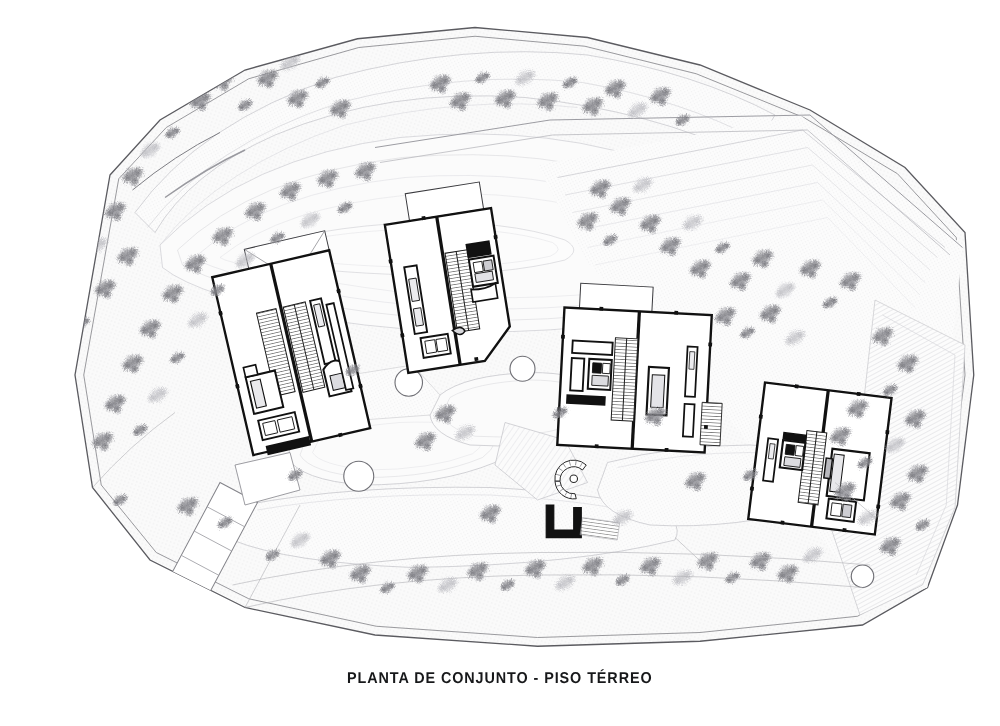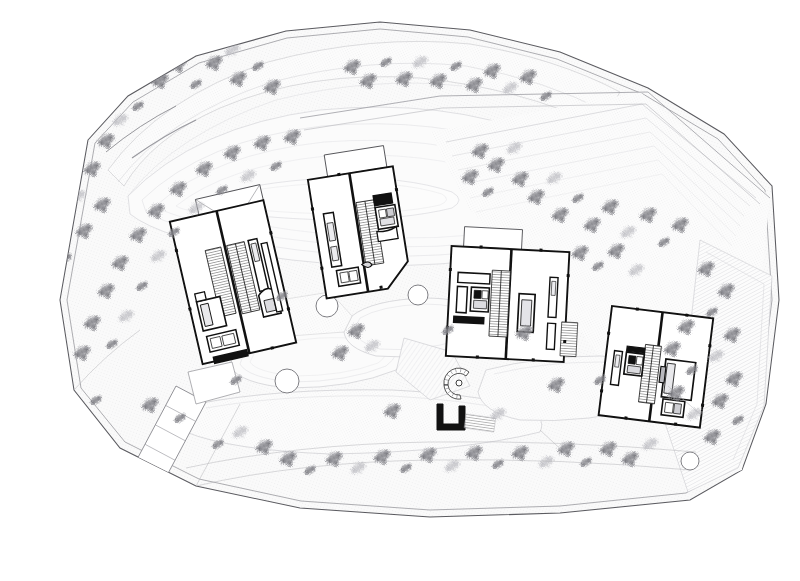--- a/index.html
+++ b/index.html
@@ -530,14 +530,17 @@
         <path d="M196,486 Q300,462 430,460 Q560,458 690,470"></path>
         <path d="M186,468 Q296,444 430,442 Q562,440 696,452"></path>
         <path d="M74,390 Q104,356 140,330"></path>
         <path d="M240,404 L196,486"></path>
         <path d="M540,430 L568,456"></path>
         <path d="M668,386 L700,414"></path>
       </g>
     </g>
   </svg>
 
+  <div id="titleblock">
+    <span id="plan-title">PLANTA DE CONJUNTO - PISO TÉRREO</span>
+  </div>
 
 </div>
 
 </body></html>

